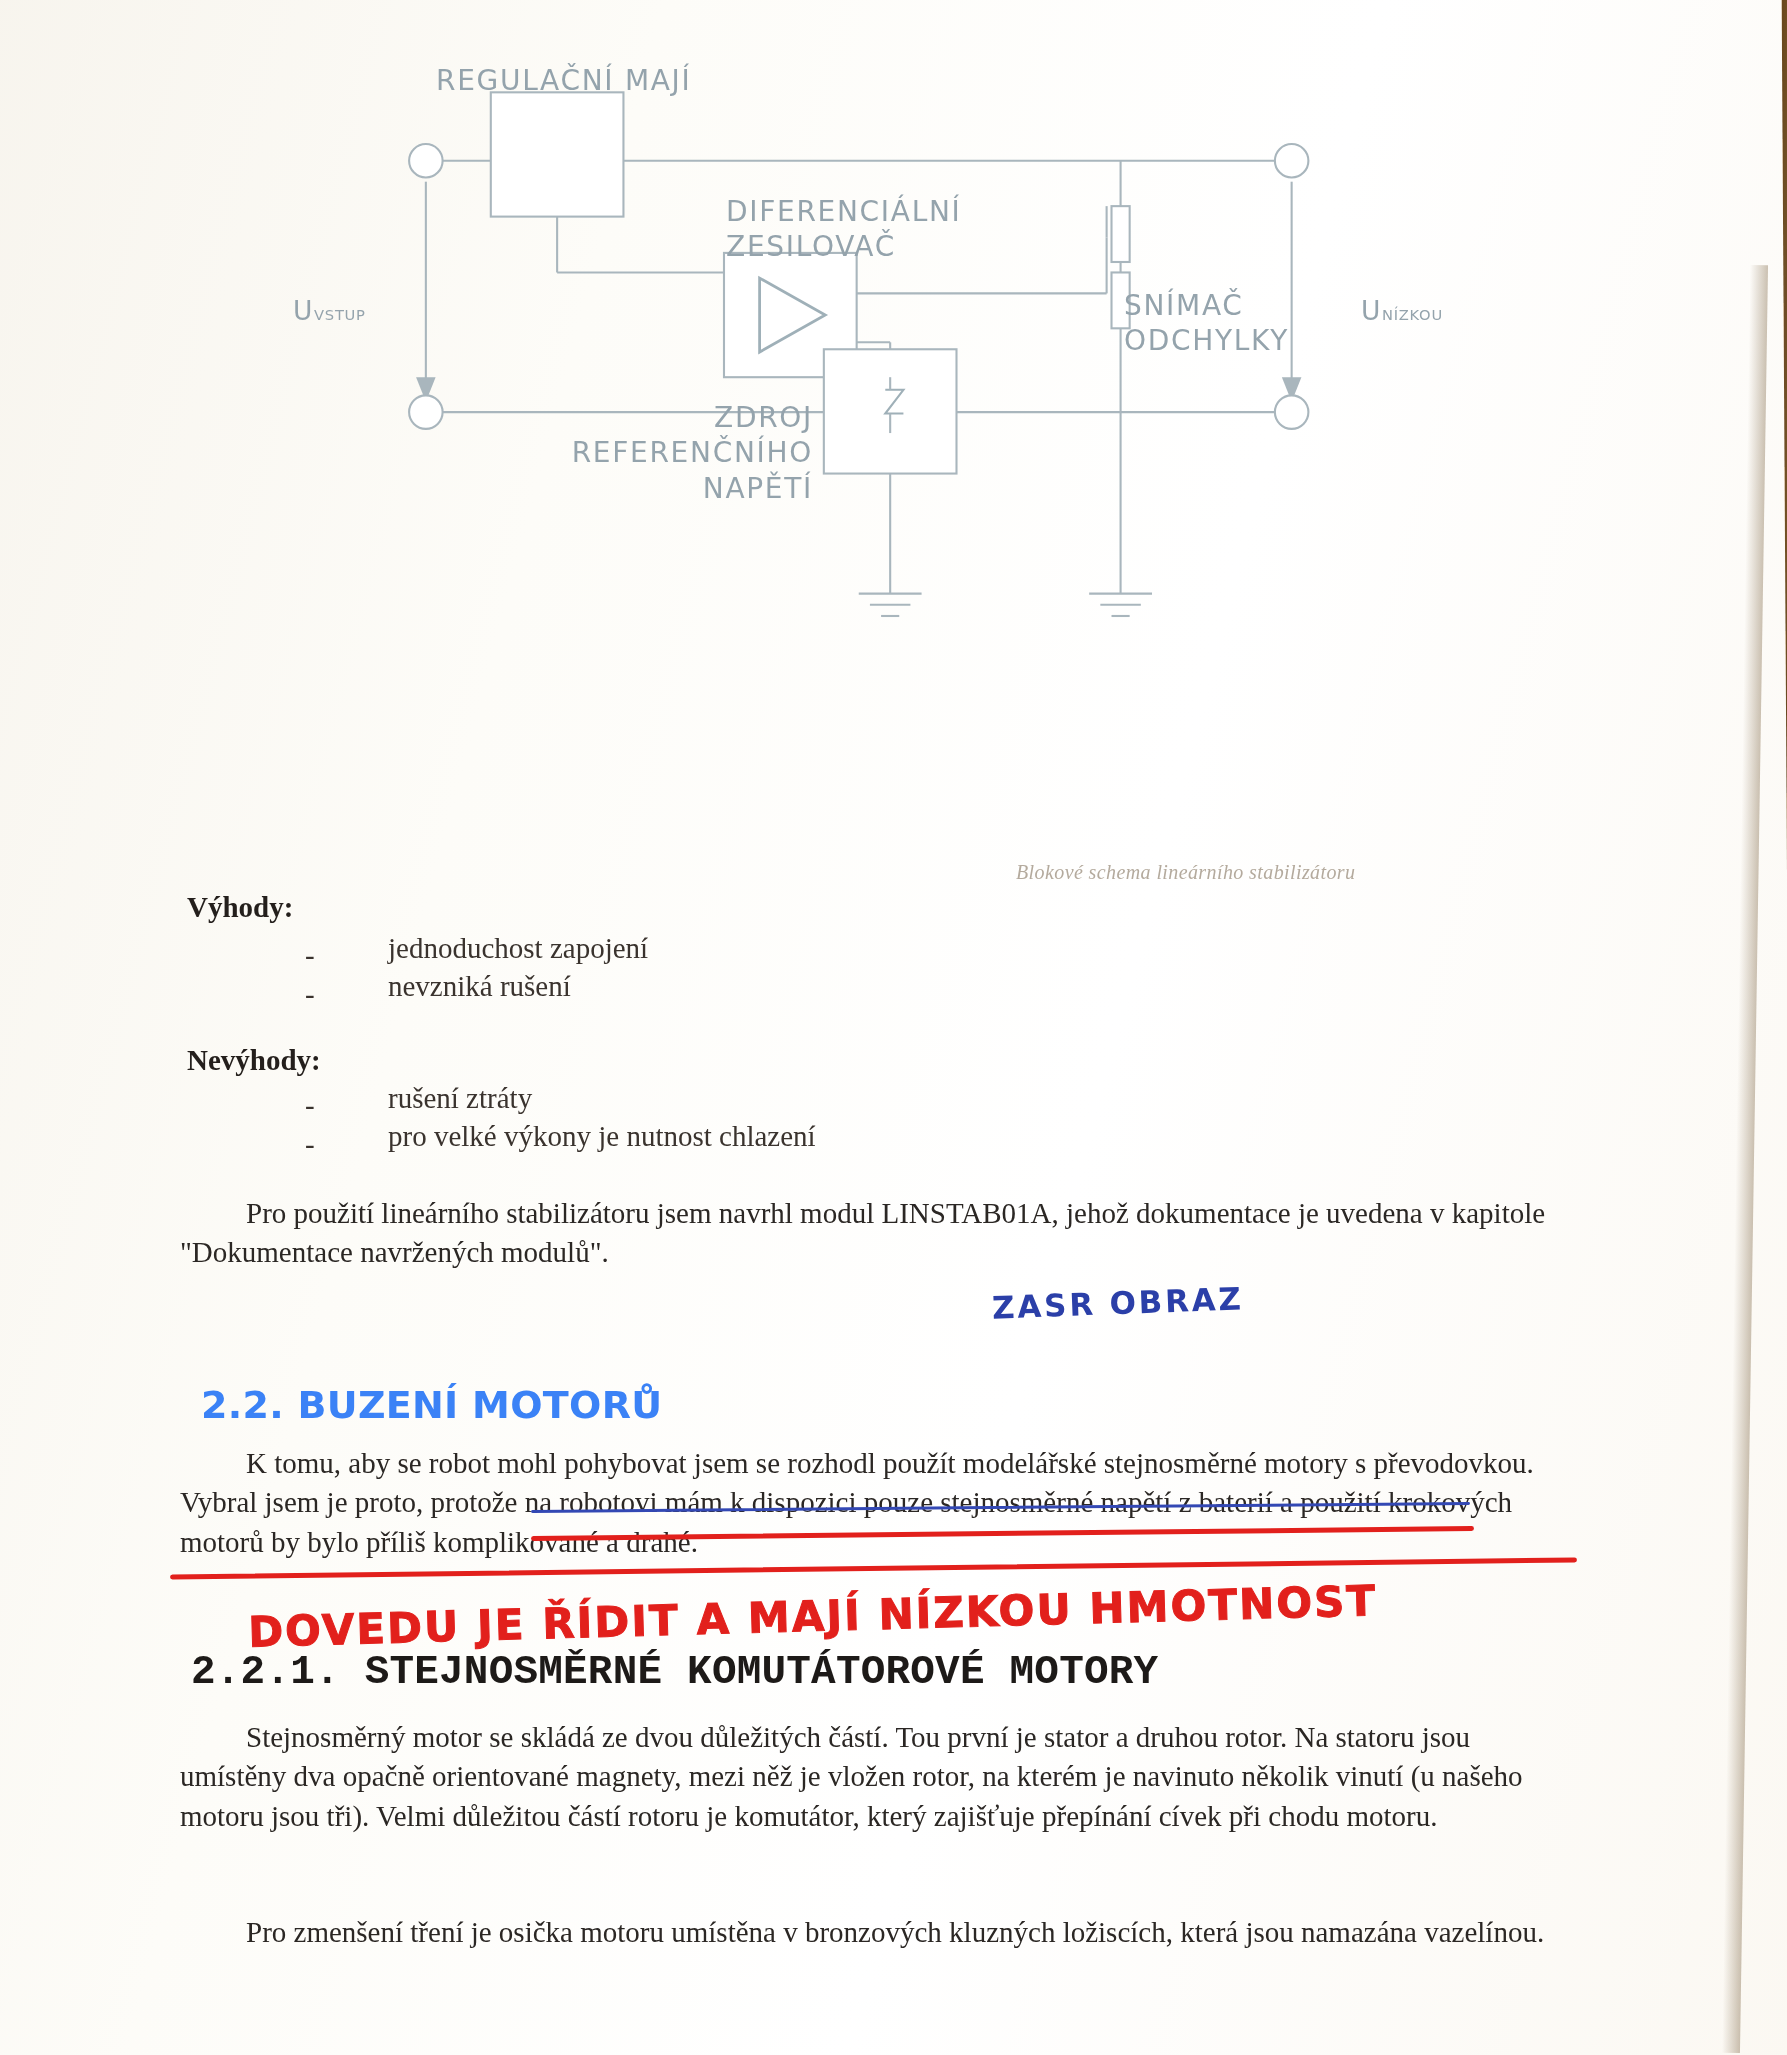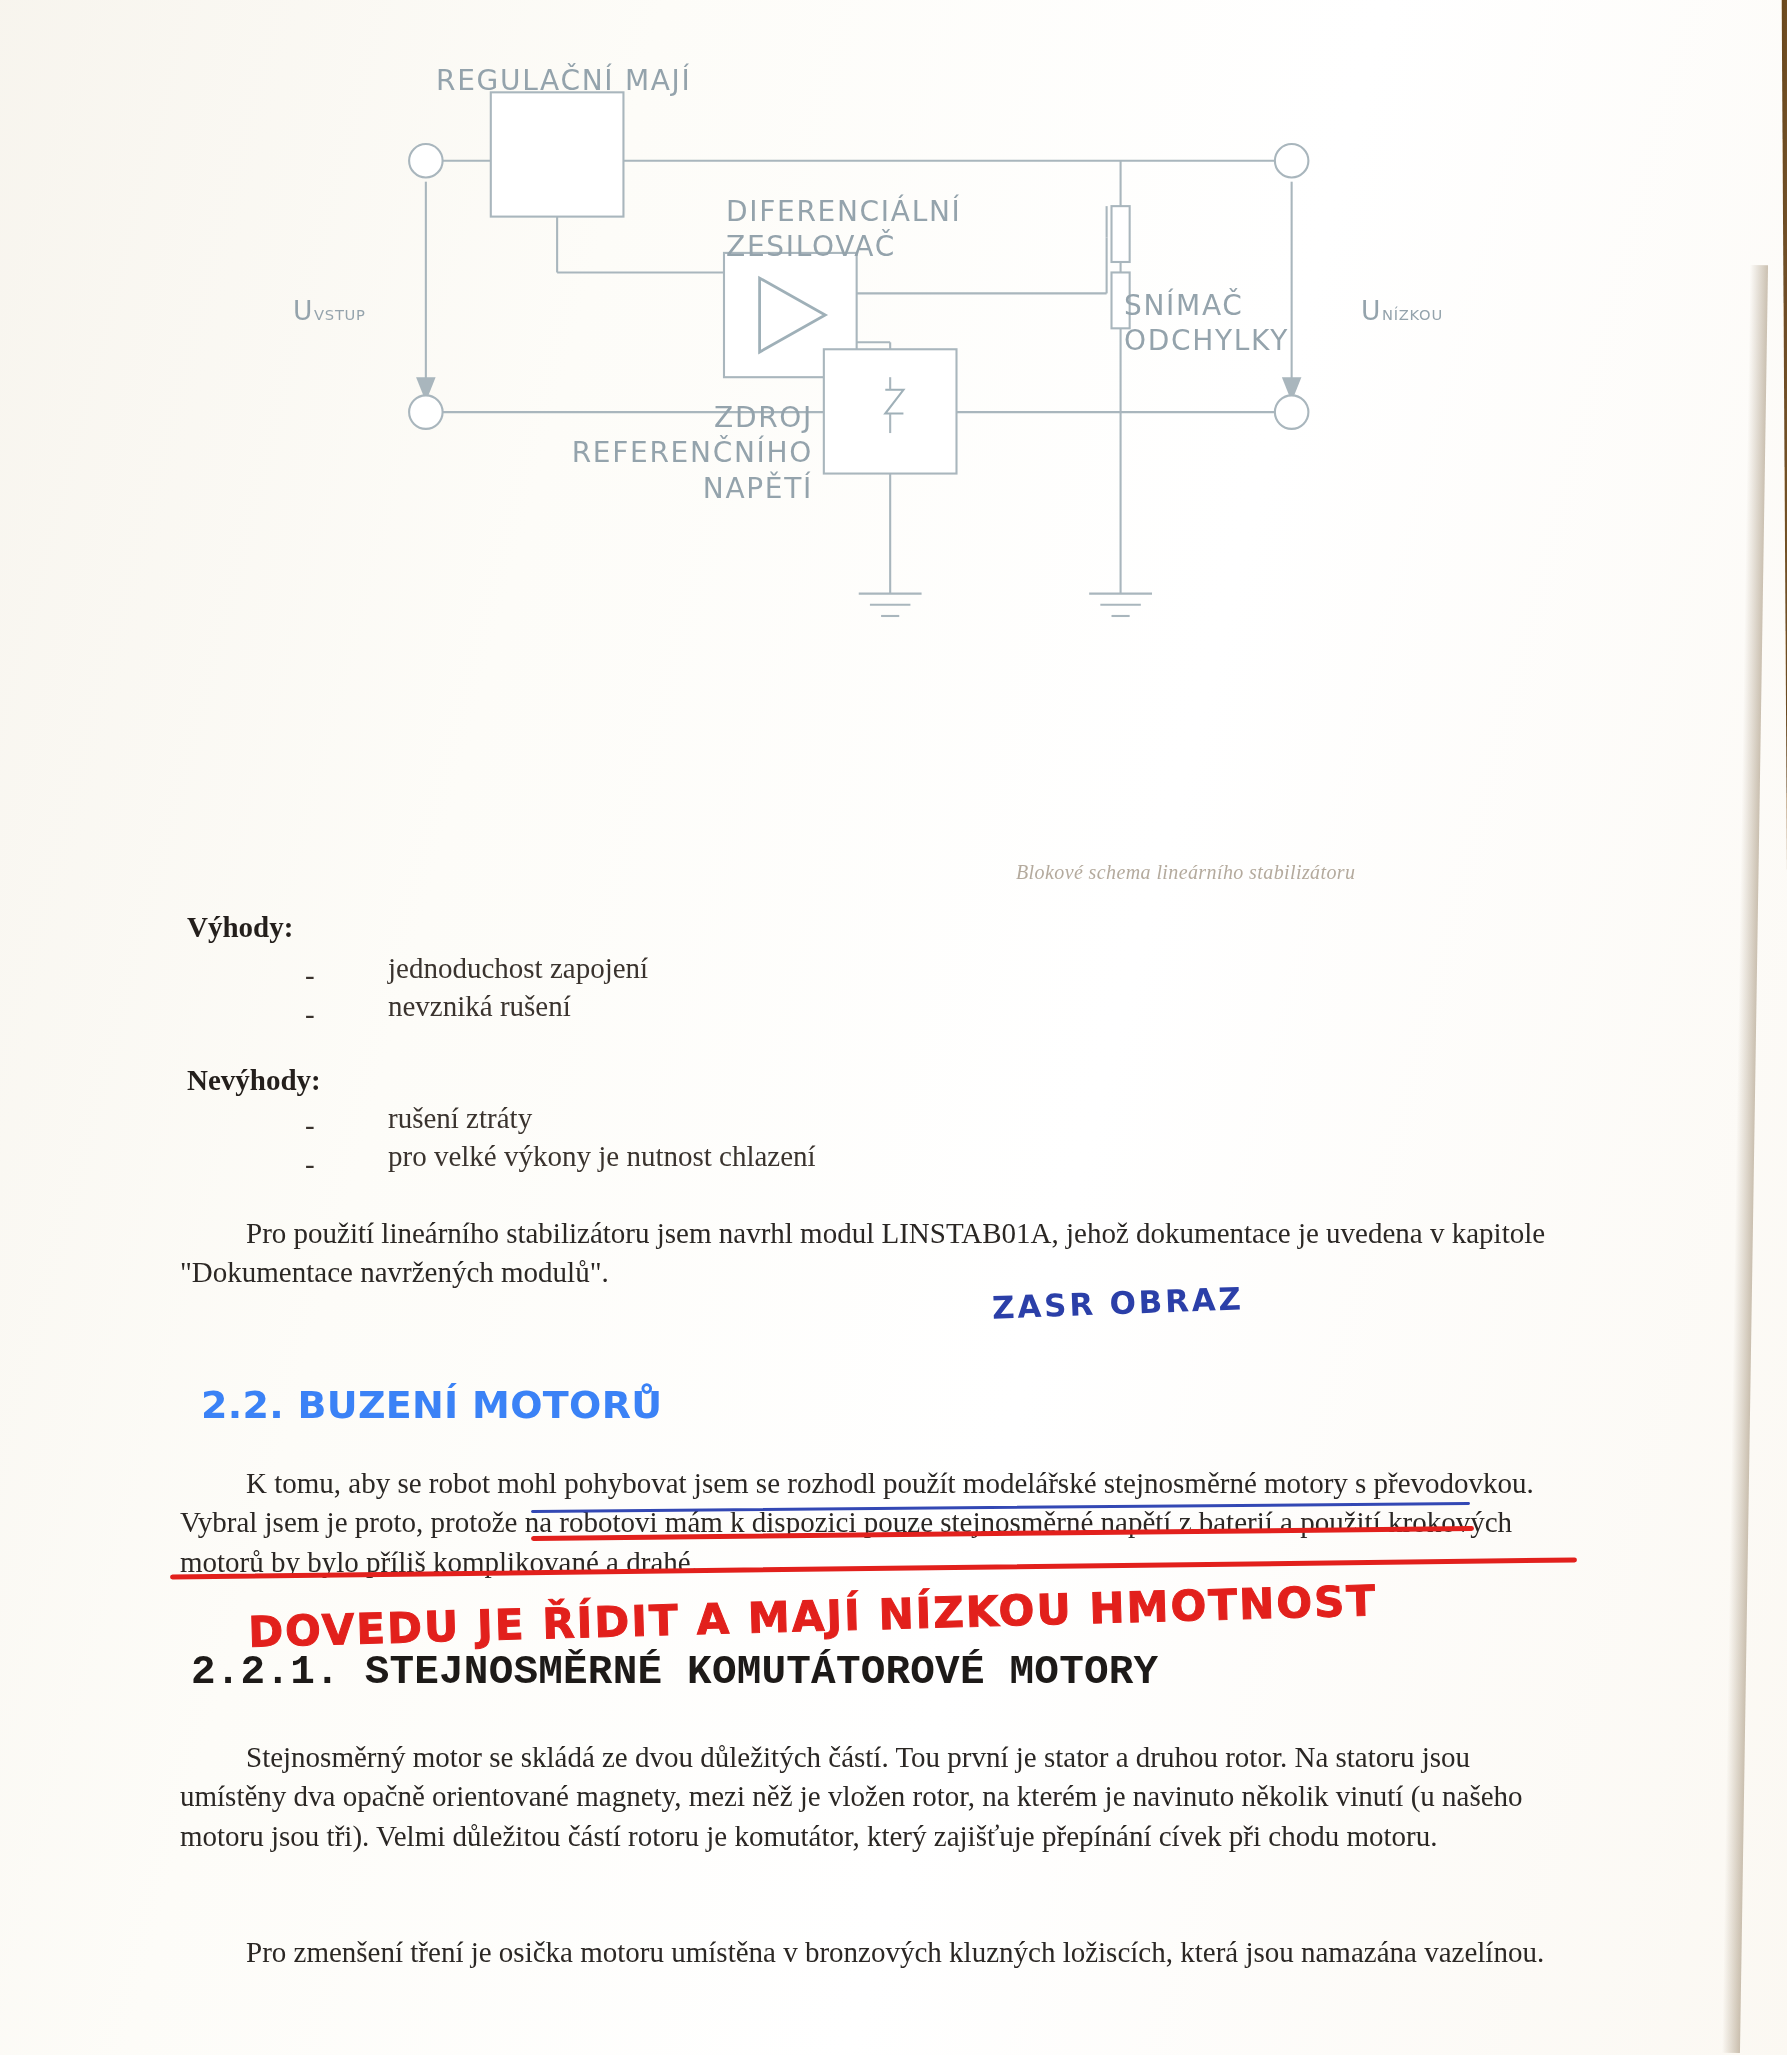--- a/index.html
+++ b/index.html
@@ -104,21 +104,20 @@
     color: #b4aa9d;
     letter-spacing: 0.4px;
     margin-top: 40px;
   }
 
   
   .txt {
     position: absolute;
     font-family: "Liberation Serif", serif;
     color: #2e2b28;
-    margin-top: 20px;
   }
   .head-bold {
     font-weight: bold;
     font-size: 29px;
     color: #241f1c;
   }
   .li-dash {
     font-size: 29px;
     color: #3a332e;
   }

